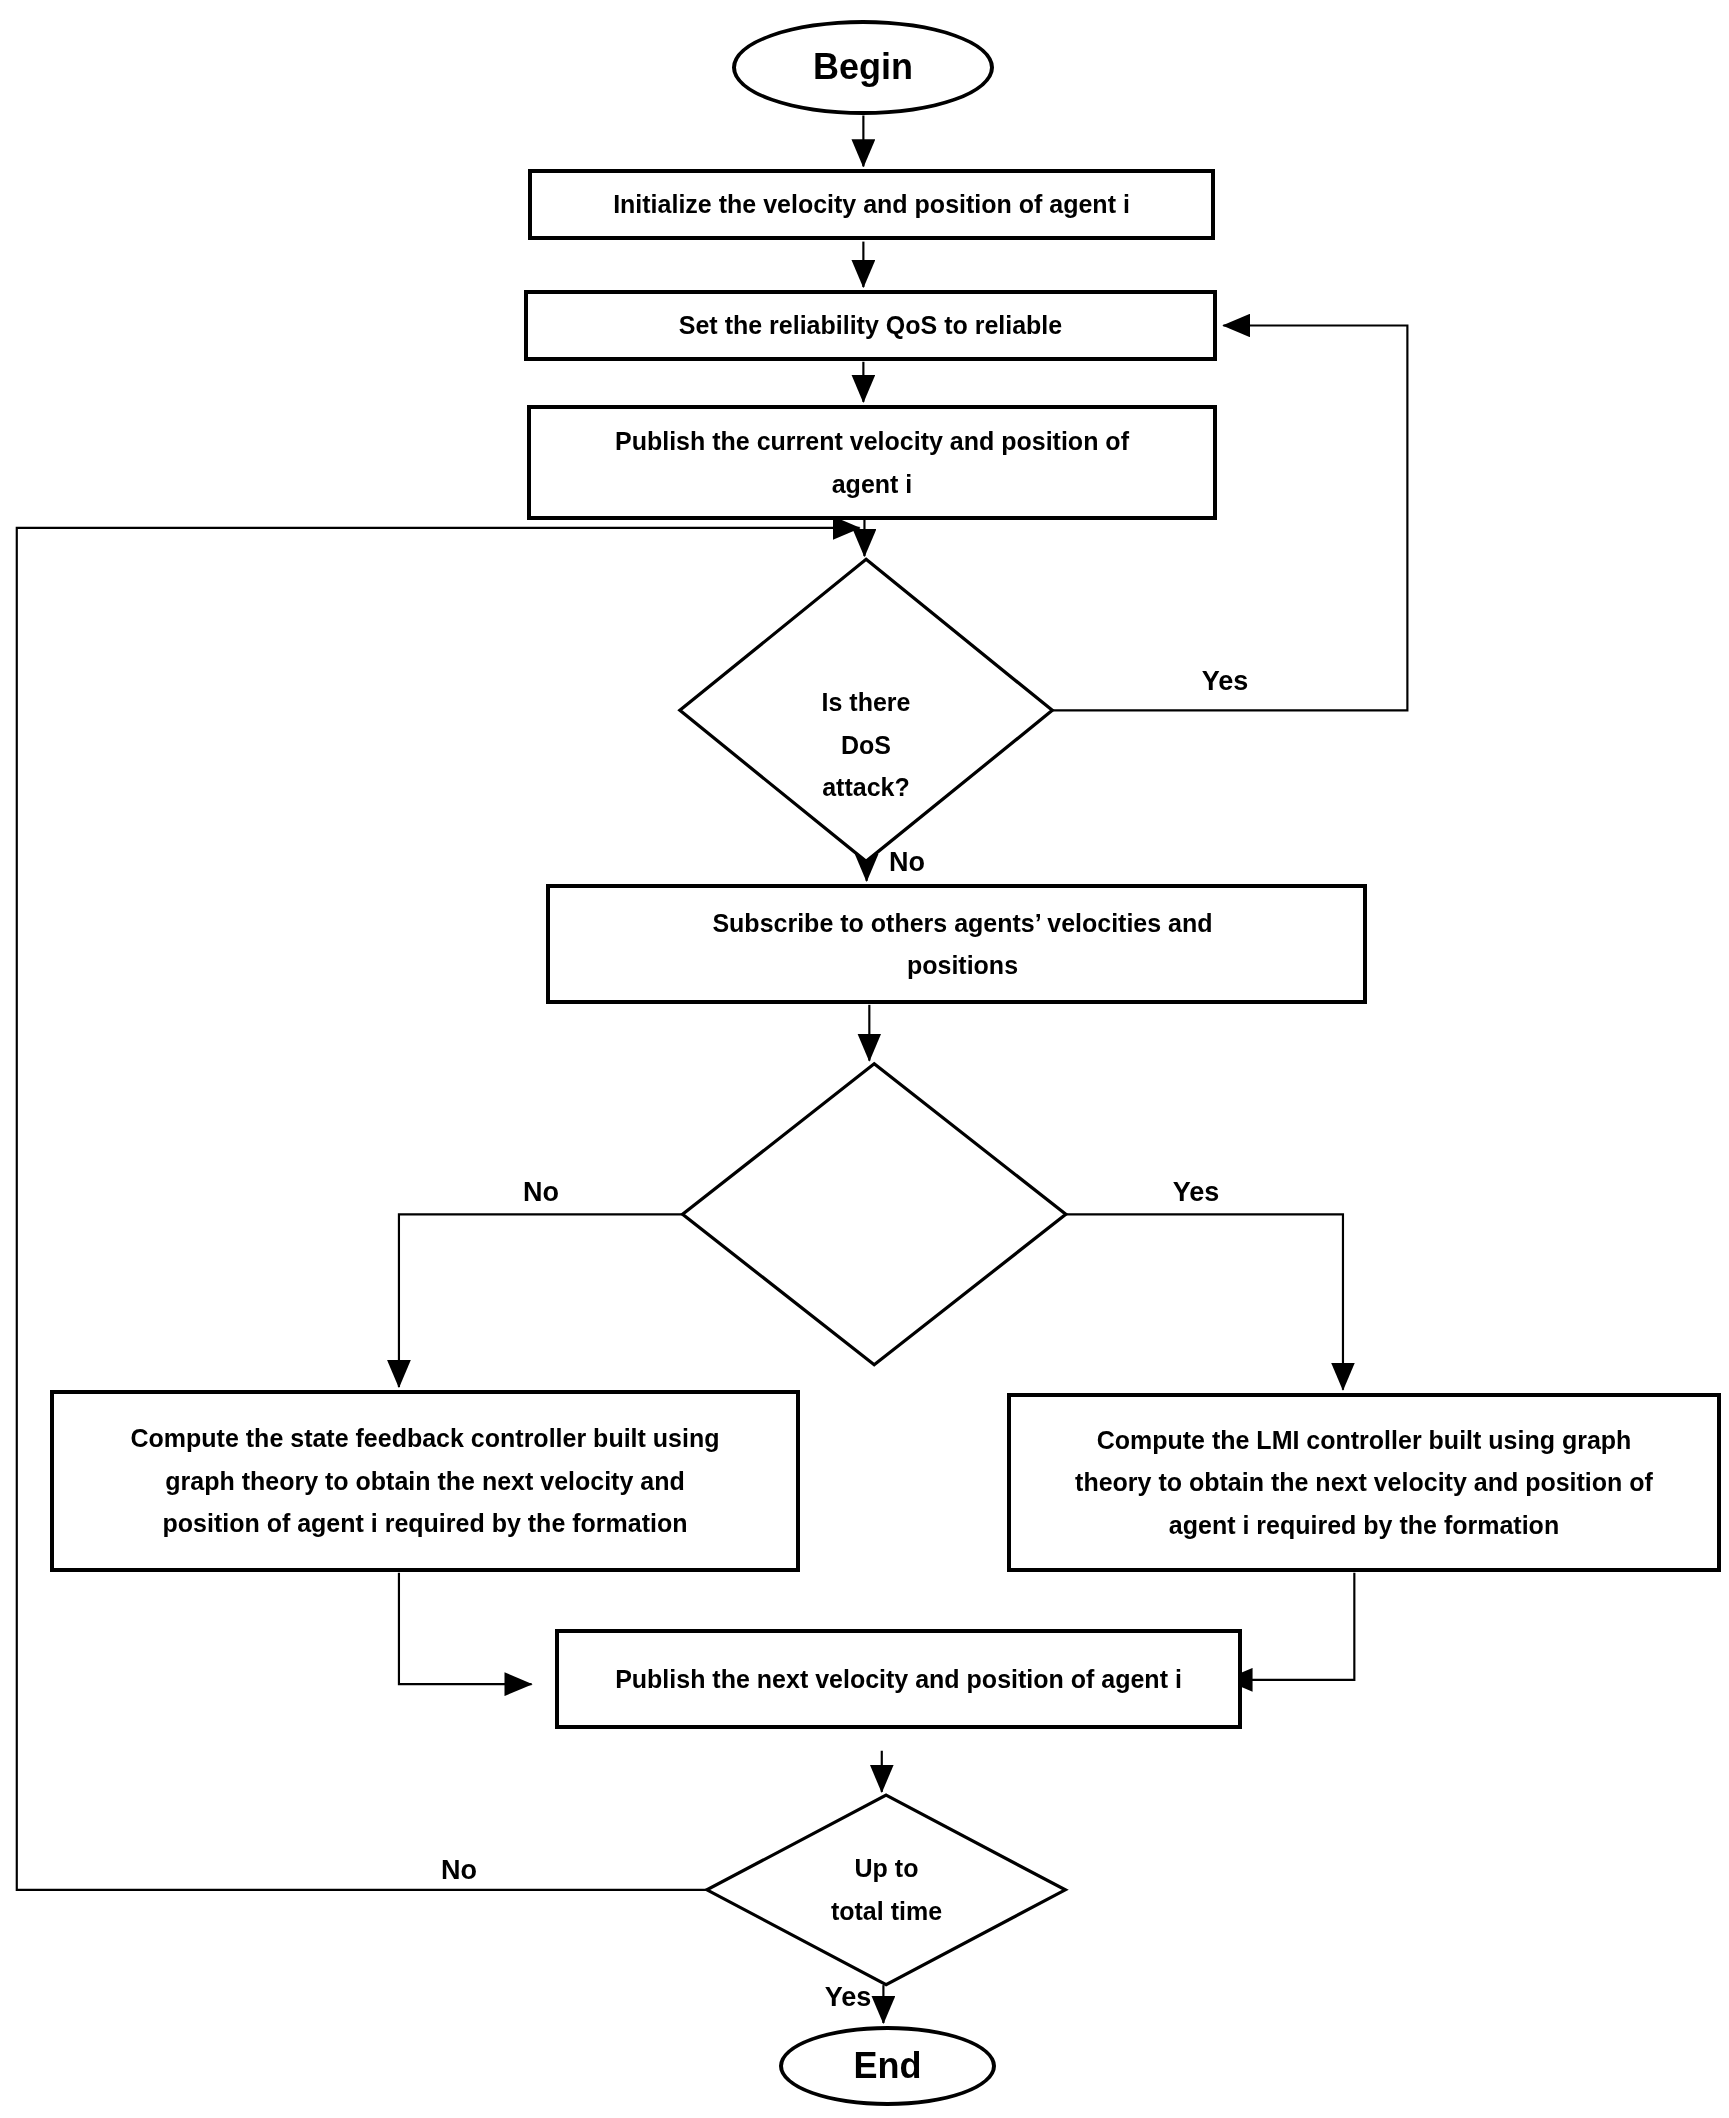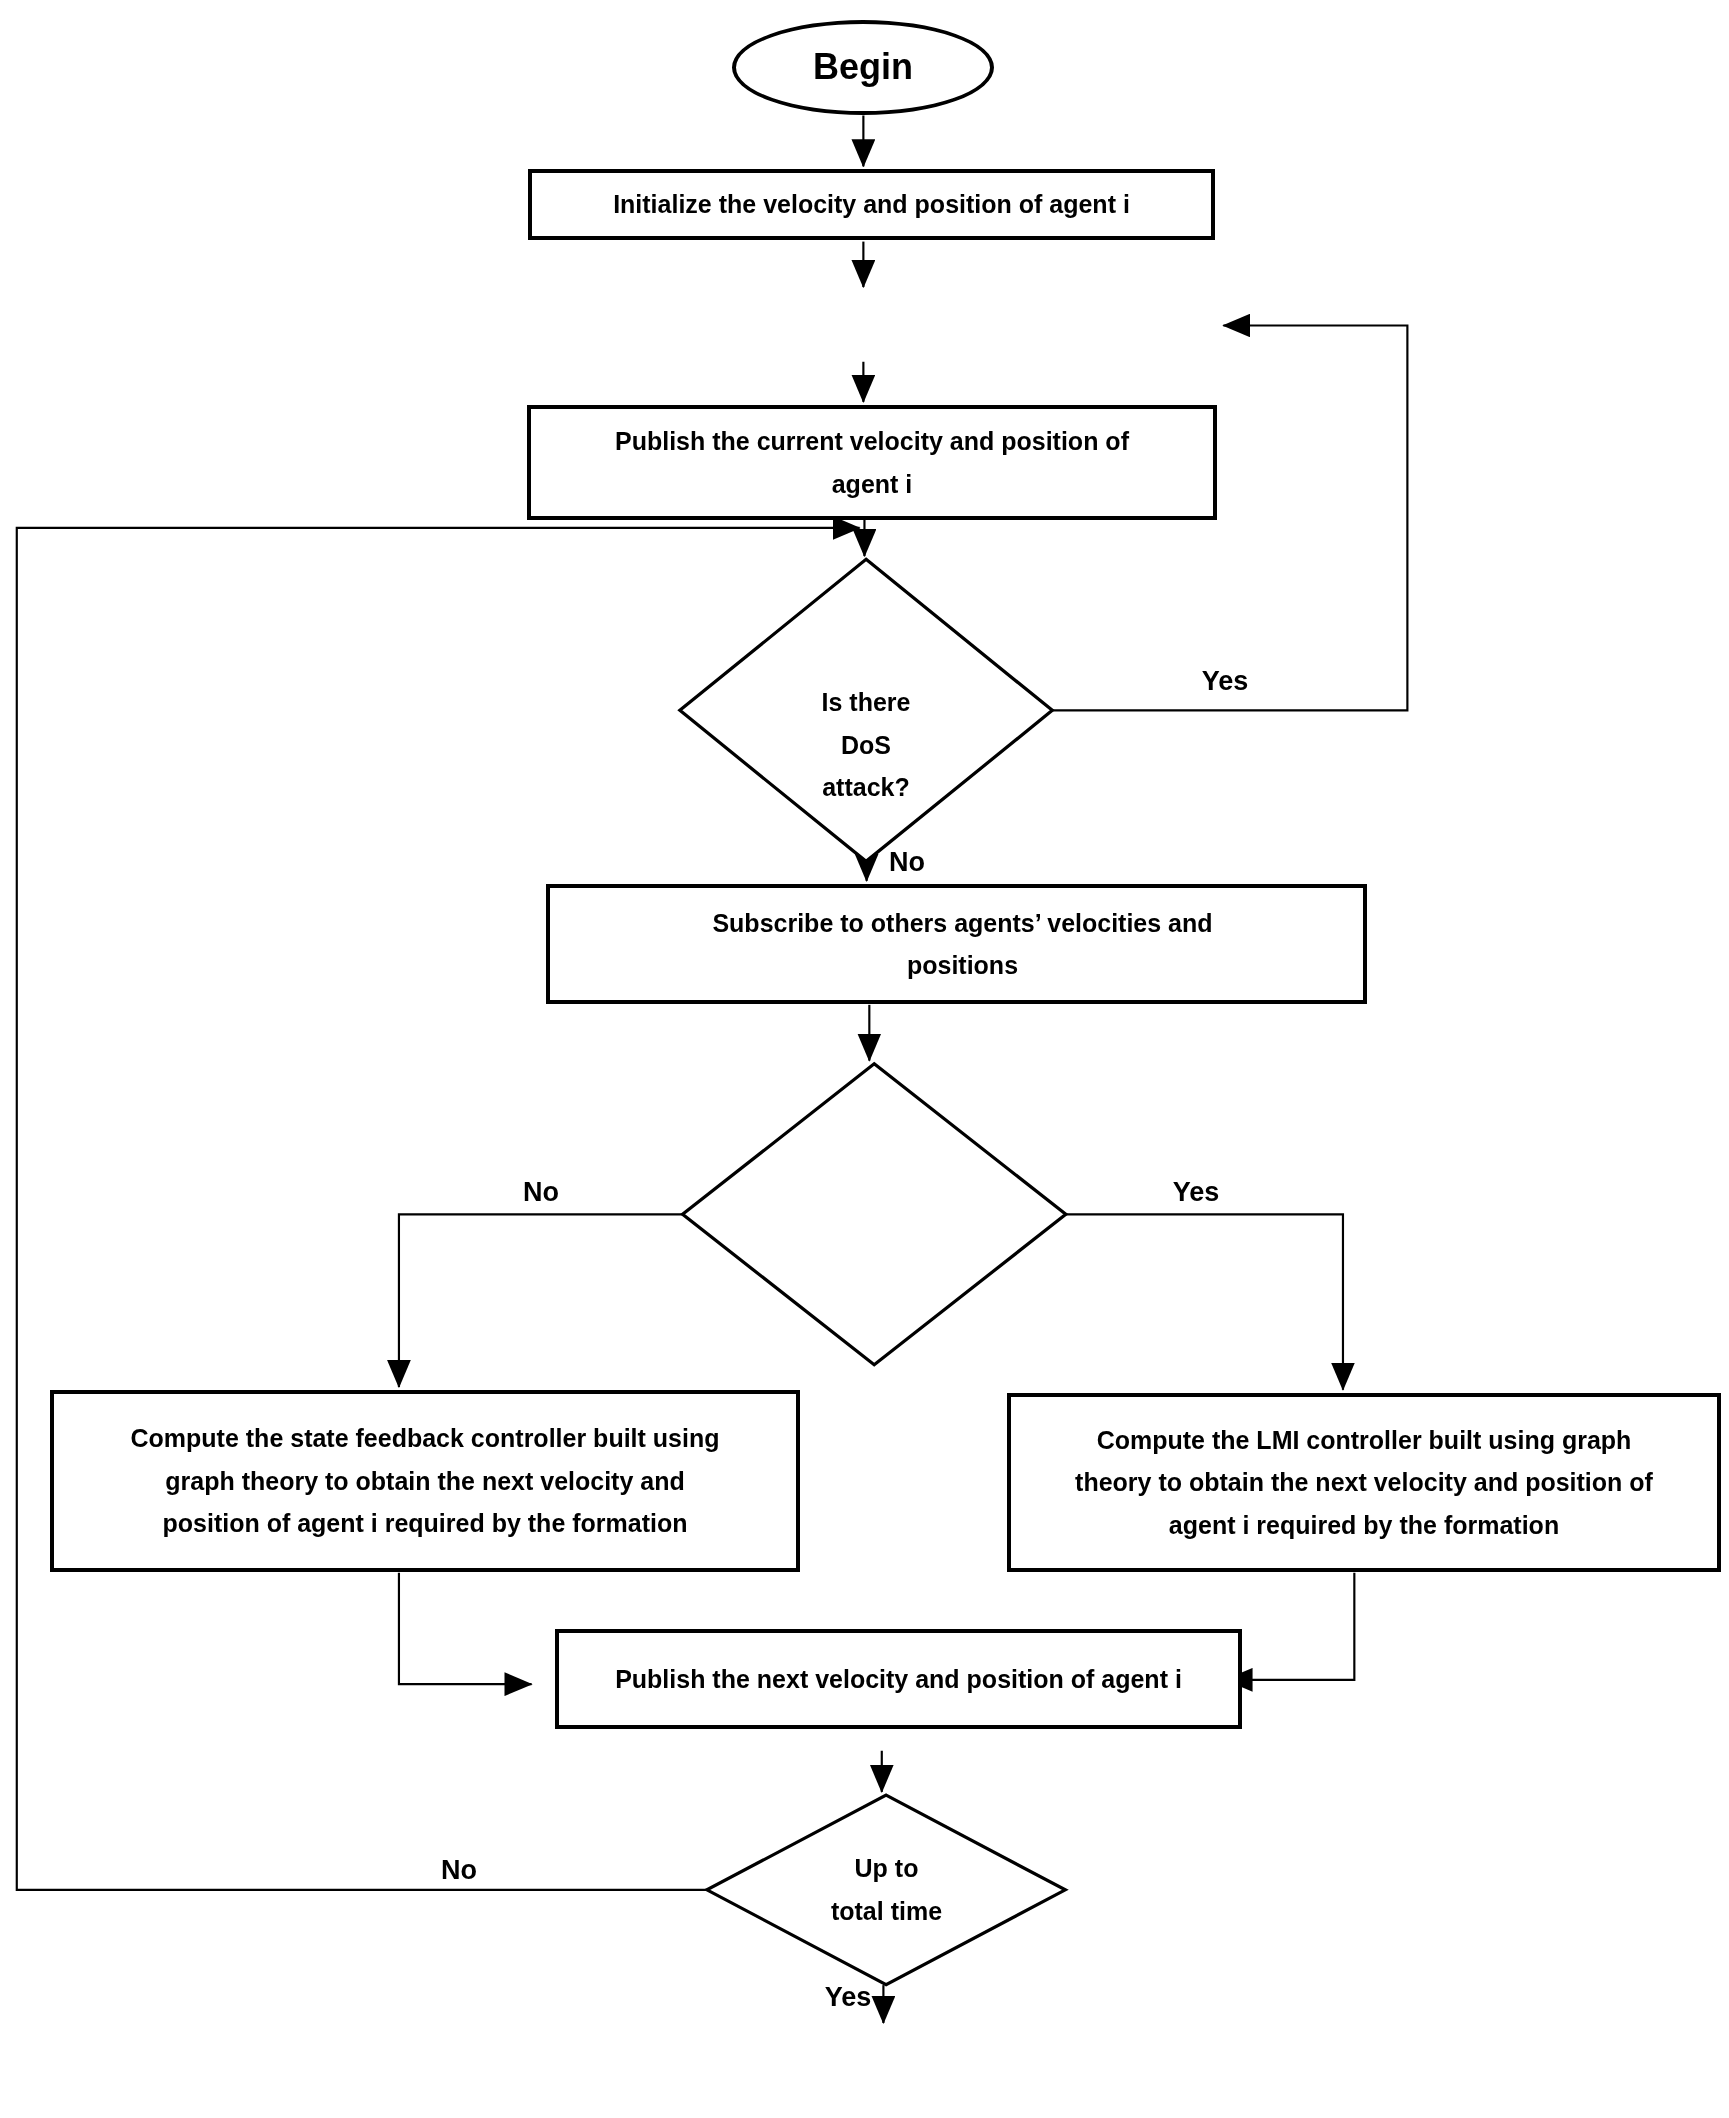--- a/index.html
+++ b/index.html
@@ -107,25 +107,31 @@
 
     <polygon class="diamond-shape" points="1600,1033 1944,1312 1600,1591 1256,1312"></polygon>
     <polygon class="diamond-shape" points="1615,1965 1969,2243 1615,2521 1261,2243"></polygon>
     <polygon class="diamond-shape" points="1637,3316 1968,3491 1637,3666 1306,3491"></polygon>
   </svg>
 
   <div class="node terminator" style="left:732px; top:19.5px; width:262px; height:95px;">
     <span>Begin</span>
   </div>
 
+  <div class="node terminator" style="left:779px; top:2026px; width:217px; height:80px;">
+    <span>End</span>
+  </div>
 
   <div class="node process" style="left:528px; top:169px; width:687px; height:71px;">
     <span>Initialize the velocity and position of agent i</span>
   </div>
 
+  <div class="node process" style="left:524px; top:290px; width:693px; height:71px;">
+    <span>Set the reliability QoS to reliable</span>
+  </div>
 
   <div class="node process" style="left:527px; top:405px; width:690px; height:115px;">
     <span>Publish the current velocity and position of
 agent i</span>
   </div>
 
   <div class="node process" style="left:546px; top:884px; width:821px; height:120px;padding-left:12px;">
     <span>Subscribe to others agents’ velocities and
 positions</span>
   </div>

